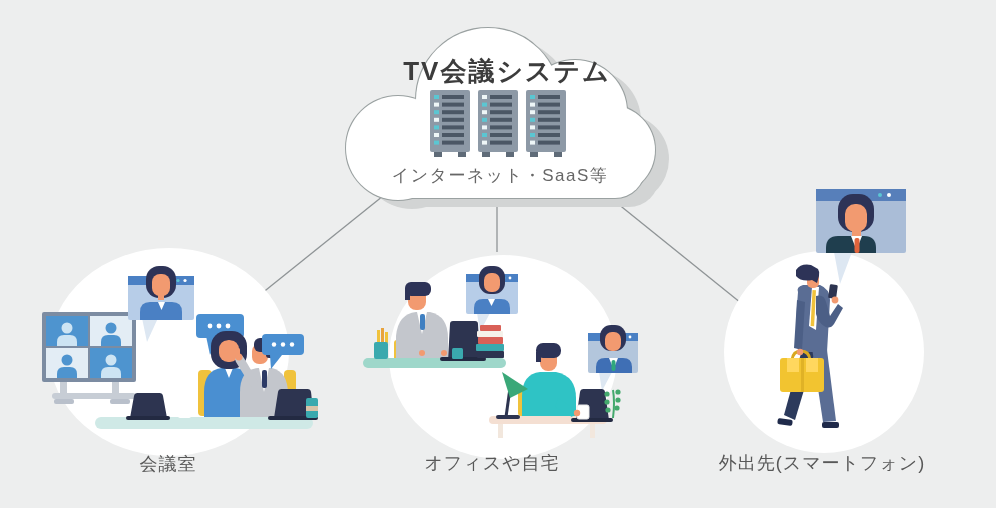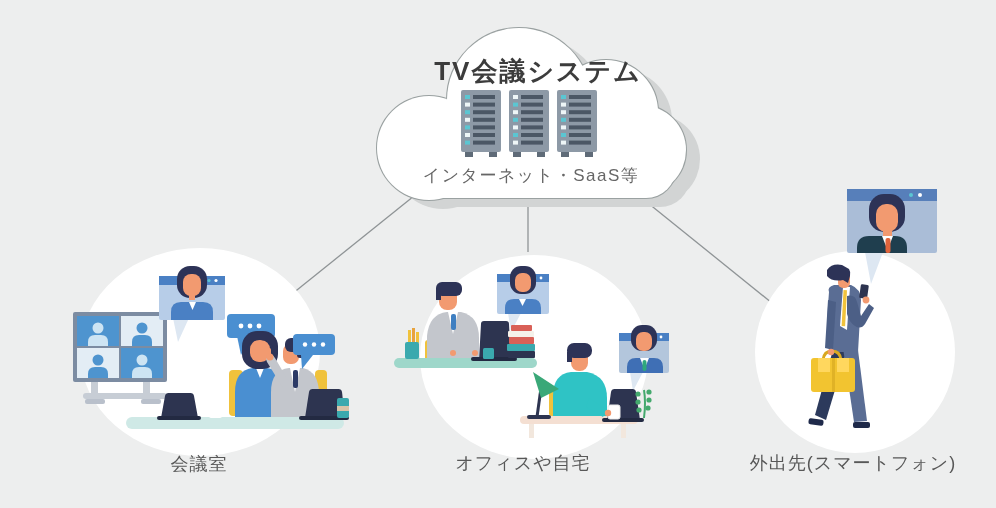--- a/index.html
+++ b/index.html
@@ -1,18 +1,18 @@
 <!DOCTYPE html>
 <html style="--background: #edeeee; --cloud-fill: #ffffff; --cloud-outline: #9aa1a1; --cloud-shadow: #d2d4d4; --connector-line: #8f9496; --title-text: #3c3c3c; --subtitle-text: #666666; --label-text: #585858; --accent-blue: #4a80c4; --bubble-blue: #4a8fd1; --window-body-blue: #b7cde8; --dark-navy: #2d3450; --hair-navy: #2d3357; --skin-orange: #f29a70; --suit-gray: #c3c6cc; --suit-blue-gray: #5a6d94; --sleeve-dark: #4c5f86; --leg-dark: #2c3a5c; --shoe-navy: #1f2a4a; --suit-dark-teal: #1f3e4e; --teal: #3aa9ae; --turquoise: #2fc3c5; --mint-desk: #9ed7ca; --peach-desk: #f4dfd2; --table-teal: #cfe9e6; --chair-yellow: #f0c23c; --briefcase-yellow: #f2c430; --server-gray: #8d99a6; --monitor-frame: #7c8ca2; --tv-cell-blue: #4e94cf; --tv-cell-light: #e3edf5; --tail-fill: #dde7f2; --stand-gray: #c7cdd5; --tie-red: #e0643c; --tie-teal: #2fa87c; --plant-green: #44a96d; --lamp-green: #3aa878; --book-red: #d96057;"><head>
 <meta charset="utf-8">
 <style>
   html,body{margin:0;padding:0;}
   body{width:996px;height:508px;overflow:hidden;background:var(--background,#edeeee);
        font-family:"Liberation Sans",sans-serif;}
-  .canvas{position:relative;width:916px;height:508px;background:var(--background,#edeeee);margin-left:31px;}
+  .canvas{position:relative;width:916px;height:508px;background:var(--background,#edeeee);}
   svg{position:absolute;left:0;top:0;}
   
   .white{fill:var(--cloud-fill,#ffffff)}.shadow{fill:var(--cloud-shadow,#d2d4d4)}
   .accent{fill:var(--accent-blue,#4a80c4)}.bubble{fill:var(--bubble-blue,#4a8fd1)}
   .winbody{fill:var(--window-body-blue,#b7cde8)}.winbody2{fill:#b3c6dc}.winbody3{fill:#aabdd7}
   .navy{fill:var(--dark-navy,#2d3450)}.hair{fill:var(--hair-navy,#2d3357)}
   .skin{fill:var(--skin-orange,#f29a70)}.gsuit{fill:var(--suit-gray,#c3c6cc)}
   .bgsuit{fill:var(--suit-blue-gray,#5a6d94)}.teal{fill:var(--teal,#3aa9ae)}
   .turq{fill:var(--turquoise,#2fc3c5)}.mint{fill:var(--mint-desk,#9ed7ca)}
   .peach{fill:var(--peach-desk,#f4dfd2)}.table{fill:var(--table-teal,#cfe9e6)}

